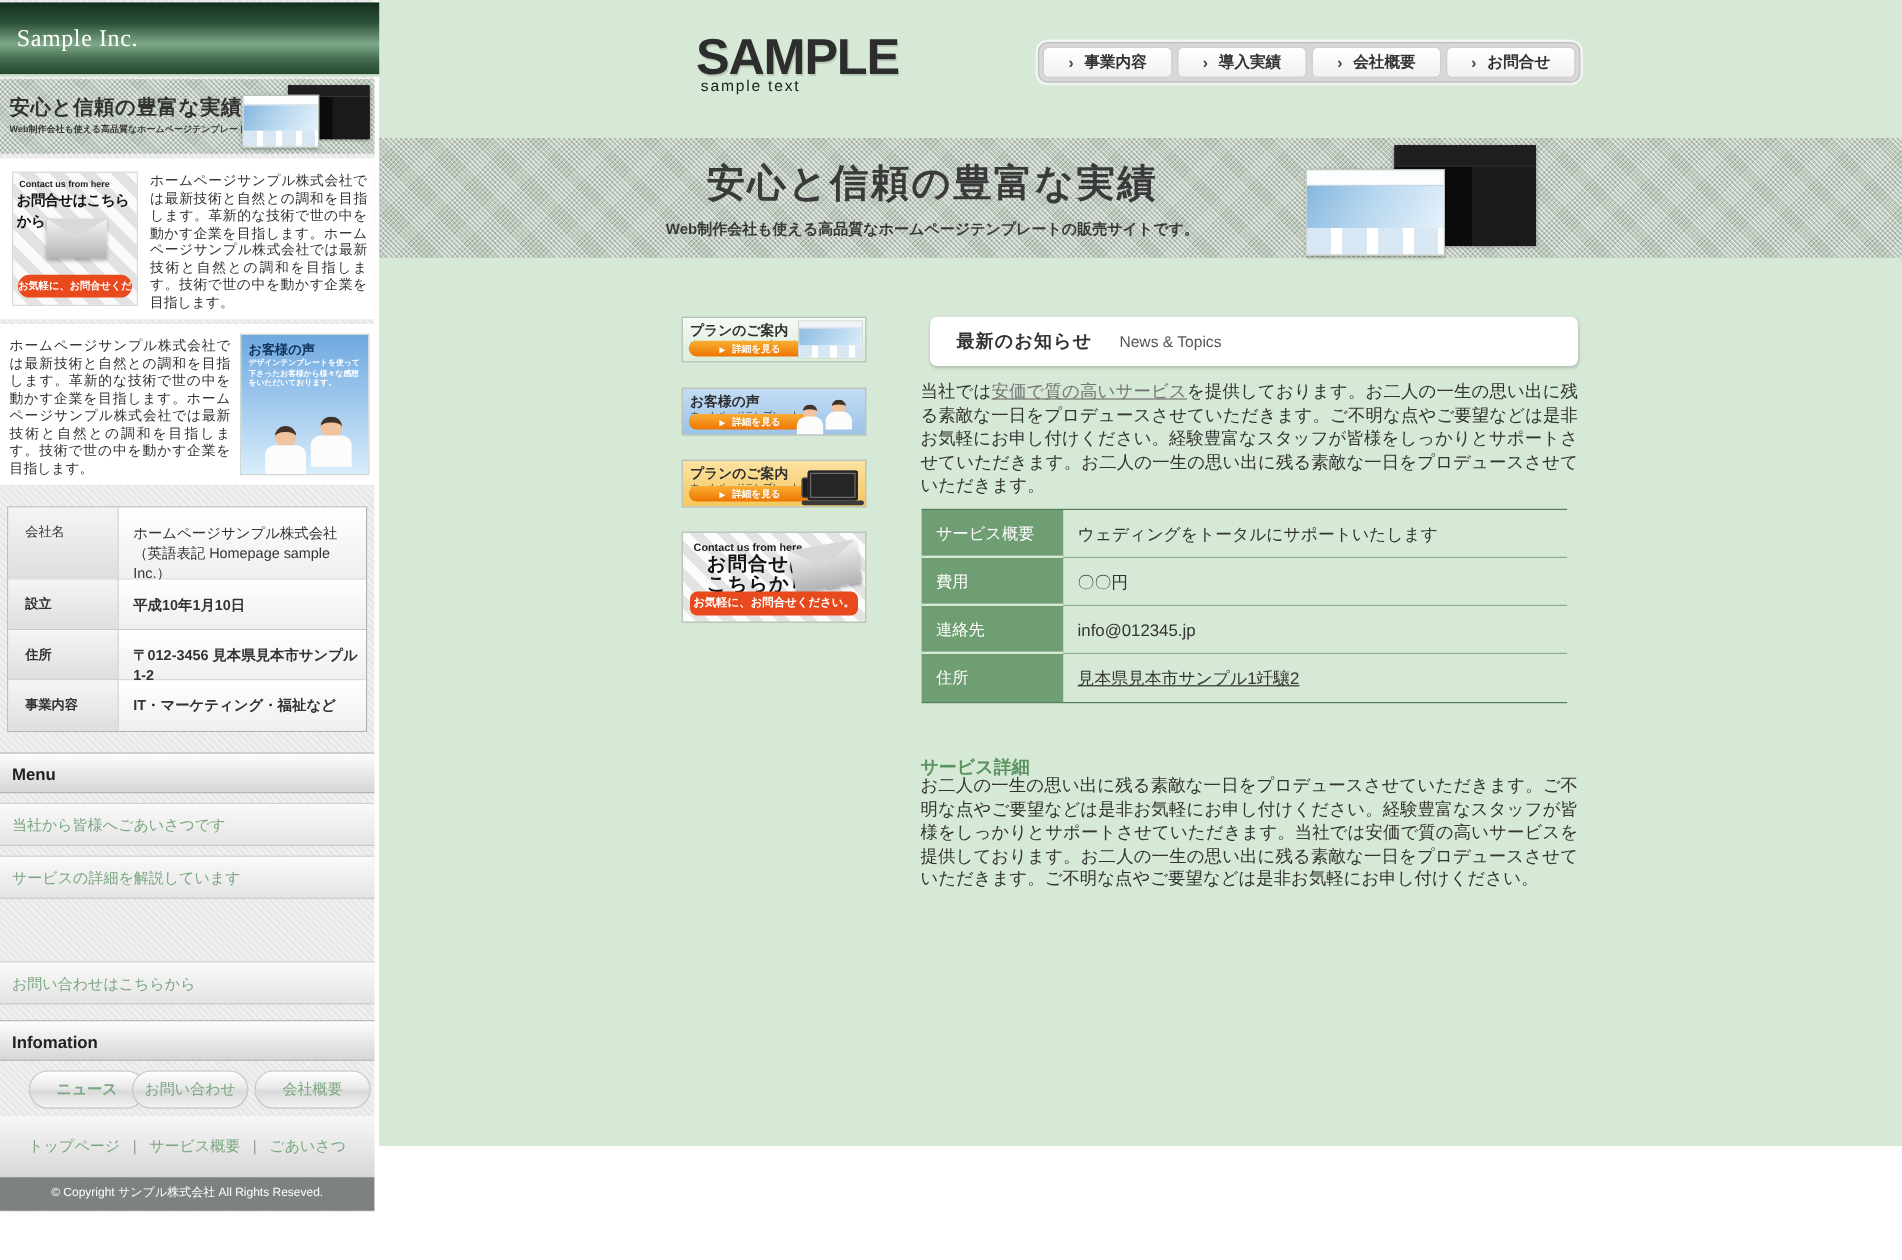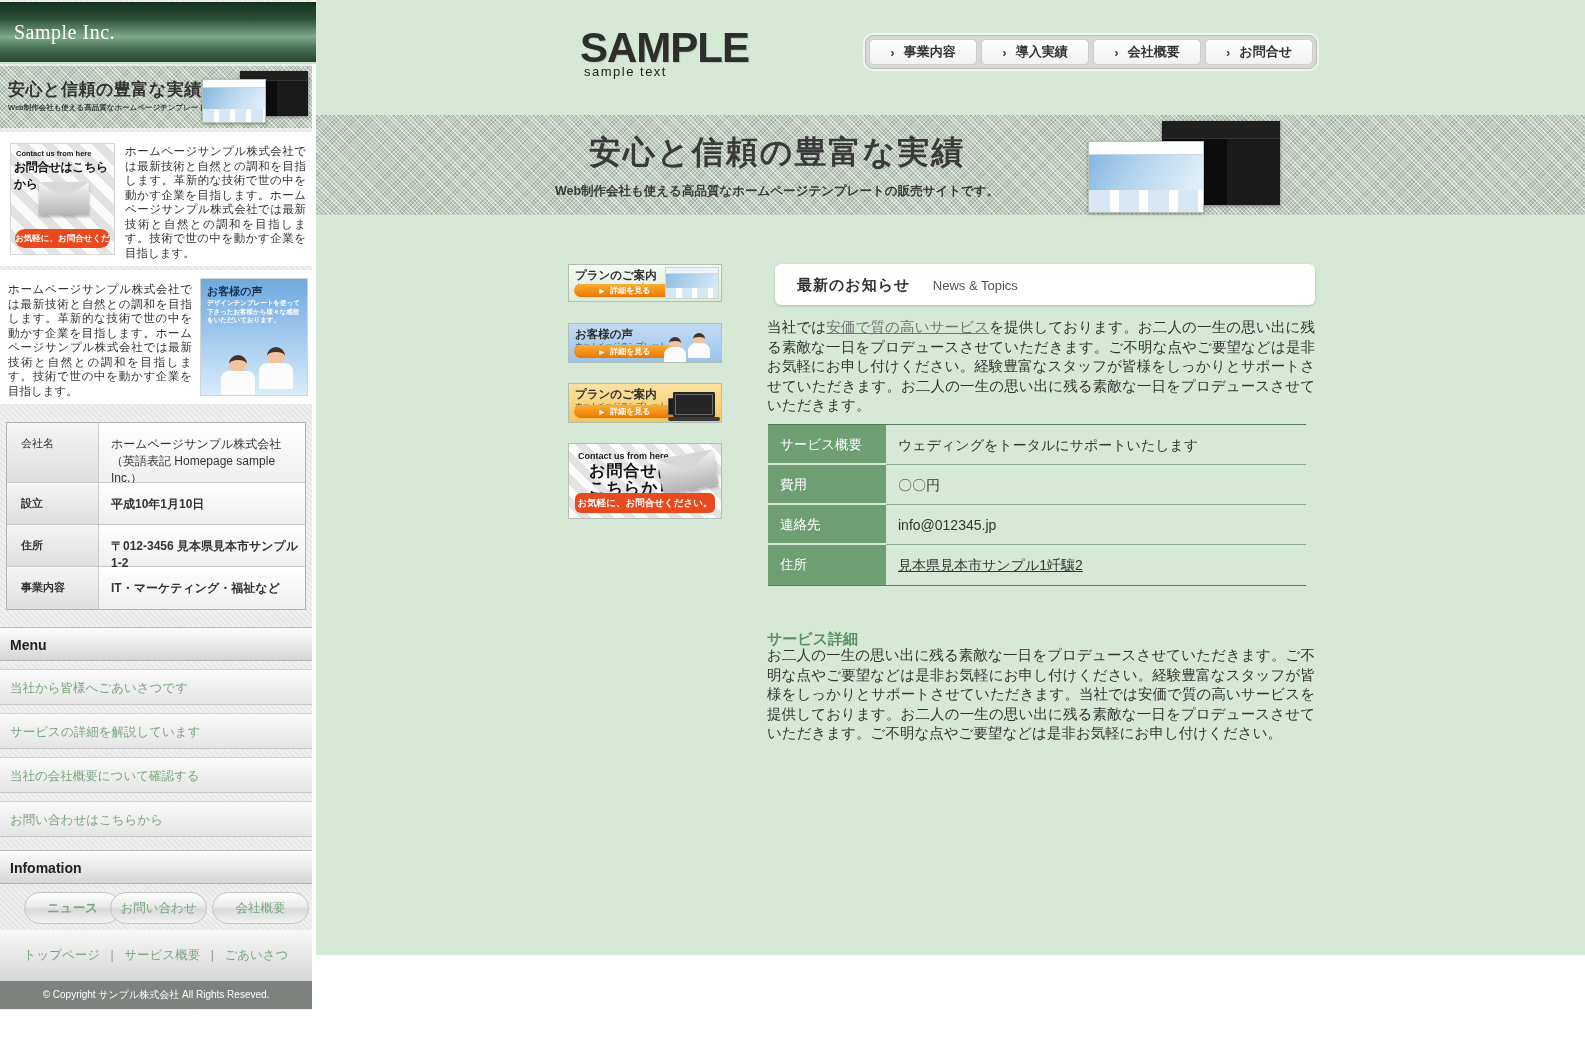--- a/index.html
+++ b/index.html
@@ -242,21 +242,20 @@
     </div>
     <div class="ct-row ct-r4">
       <div class="ct-label">事業内容</div>
       <div class="ct-value">IT・マーケティング・福祉など</div>
     </div>
   </div>
 
   <div class="sb-bar menu-heading">Menu</div>
   <div class="menu-item mi-1">当社から皆様へごあいさつです</div>
   <div class="menu-item mi-2">サービスの詳細を解説しています</div>
-  <div class="menu-item mi-3">当社の会社概要について確認する</div>
   <div class="menu-item mi-4">お問い合わせはこちらから</div>
 
   <div class="sb-bar info-heading">Infomation</div>
   <div class="pill pill-1">ニュース</div>
   <div class="pill pill-2">お問い合わせ</div>
   <div class="pill pill-3">会社概要</div>
 
   <div class="sb-links">
     <span class="lnk">トップページ</span>
     <span class="pipe">|</span>

